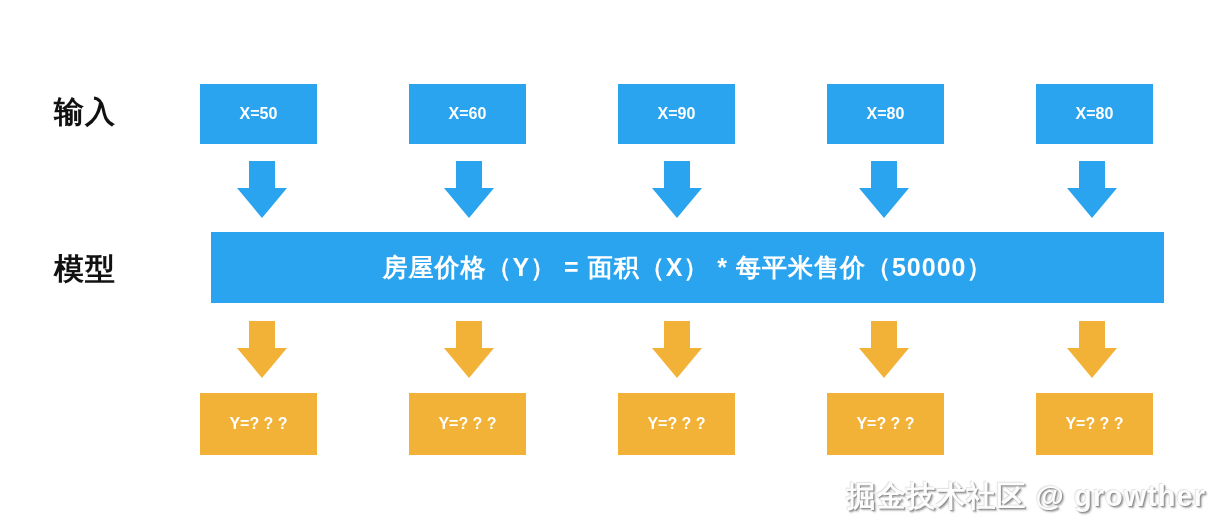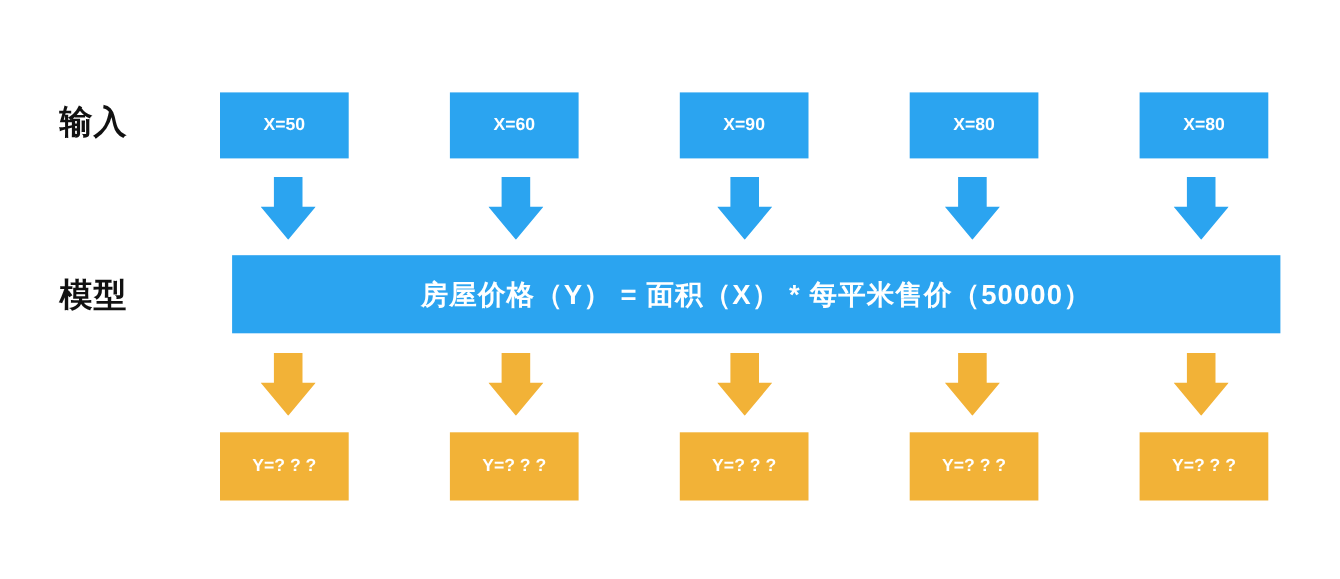--- a/index.html
+++ b/index.html
@@ -142,14 +142,15 @@
   </div>
 
   <div class="cols outputs-row">
     <div class="box orange">Y=? ? ?</div>
     <div class="box orange">Y=? ? ?</div>
     <div class="box orange">Y=? ? ?</div>
     <div class="box orange">Y=? ? ?</div>
     <div class="box orange">Y=? ? ?</div>
   </div>
 
+  <div class="watermark">掘金技术社区 @ growther</div>
 
 </div>
 
 </body></html>

